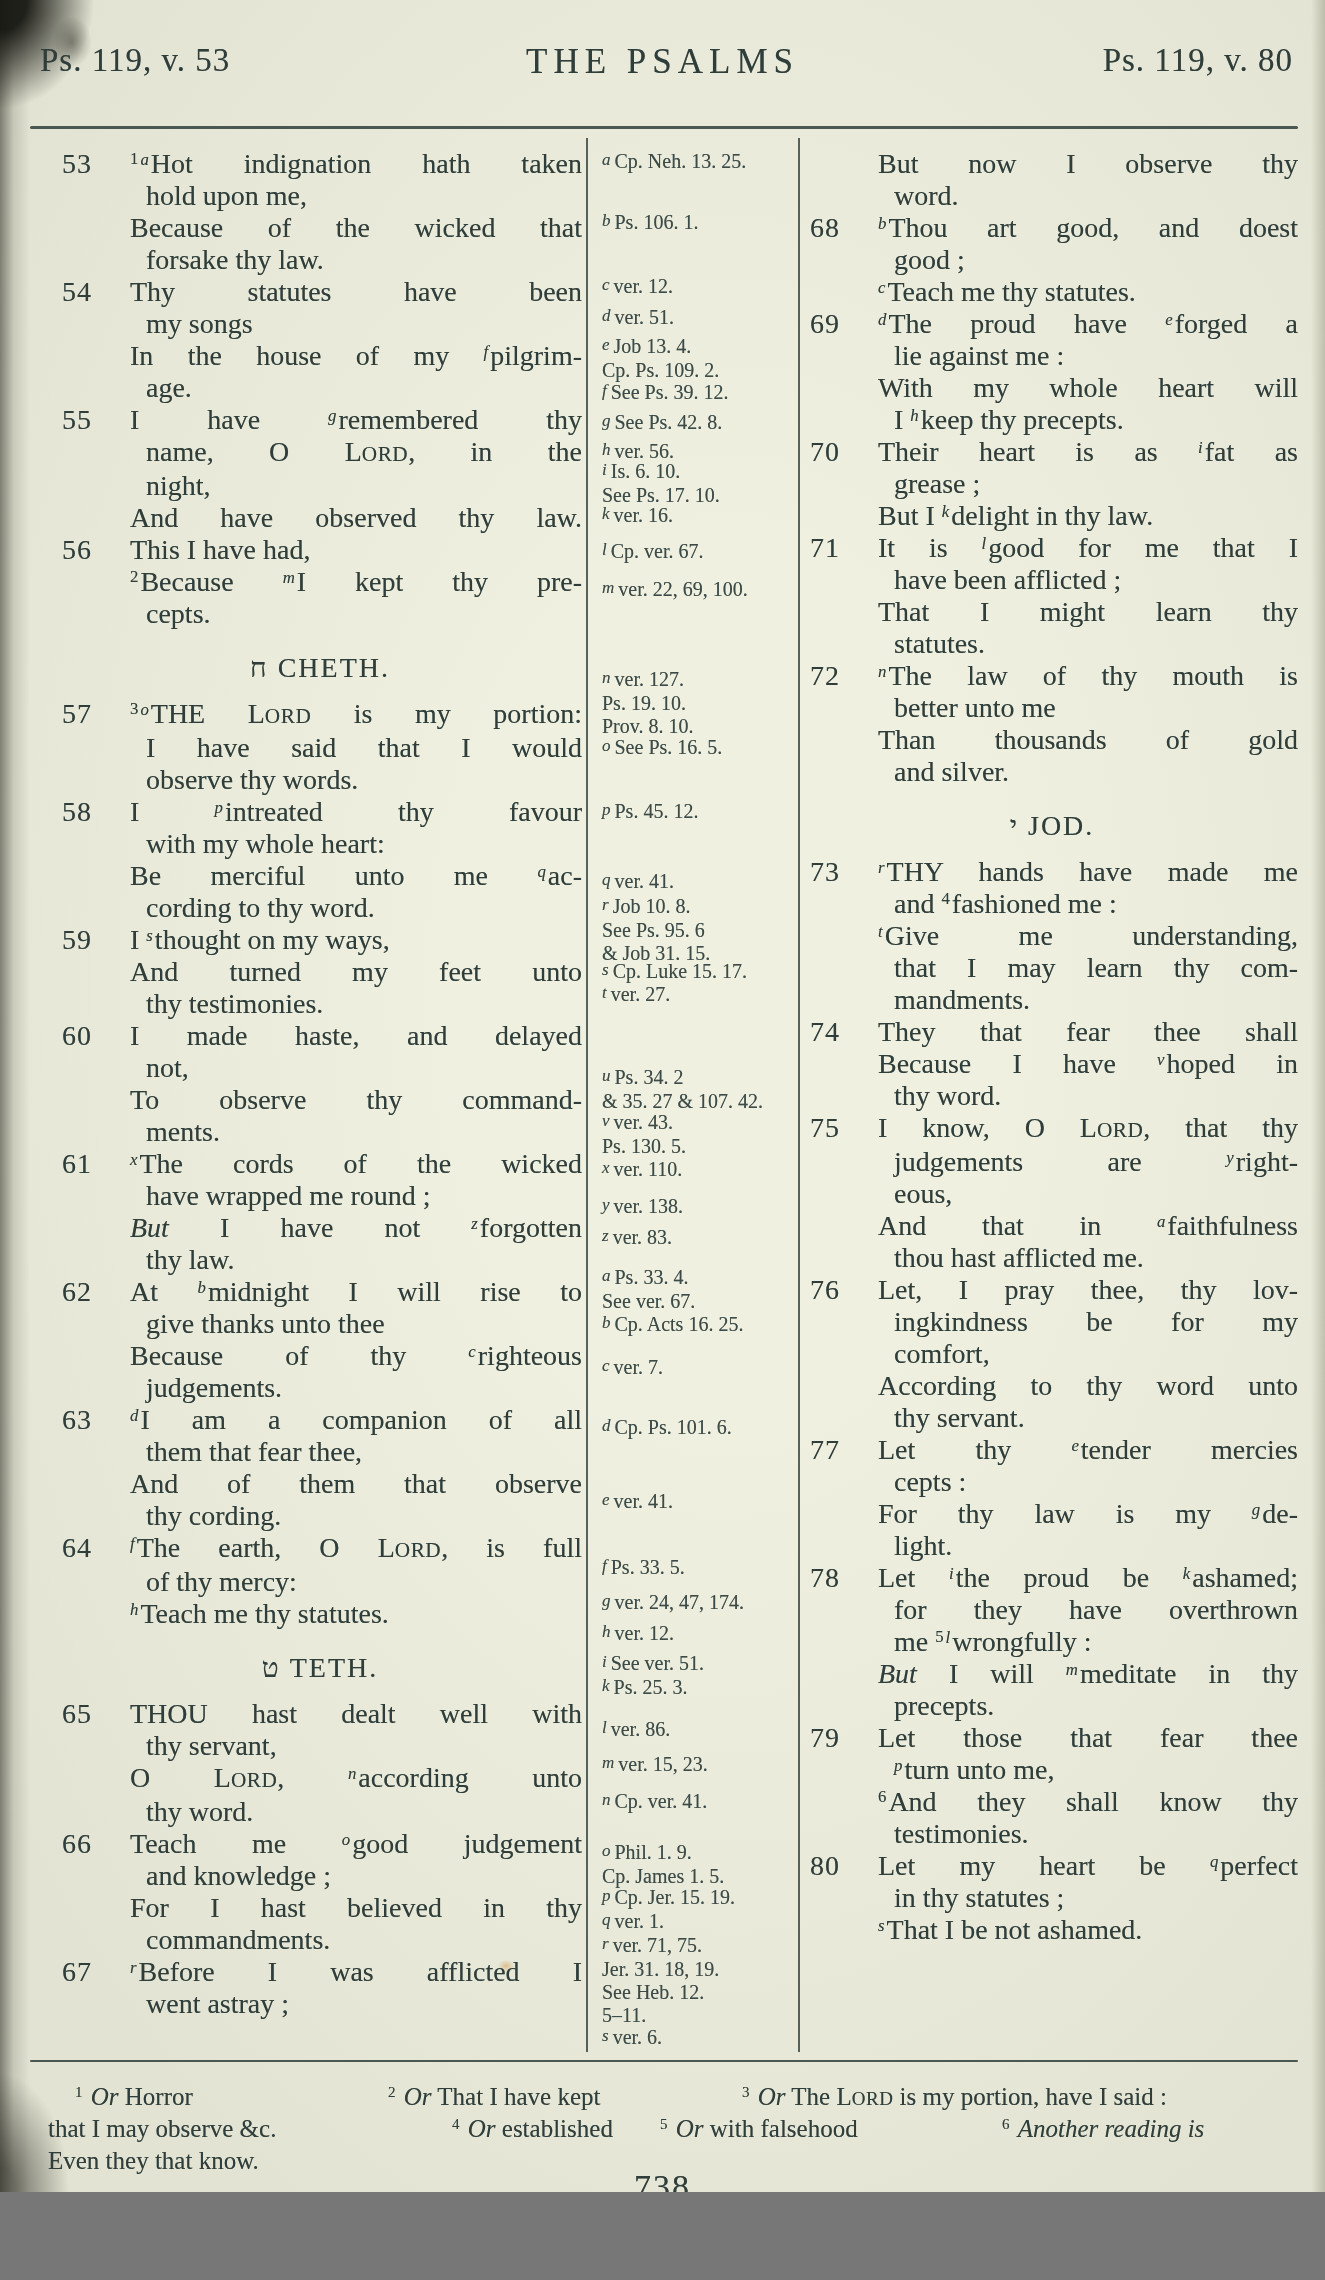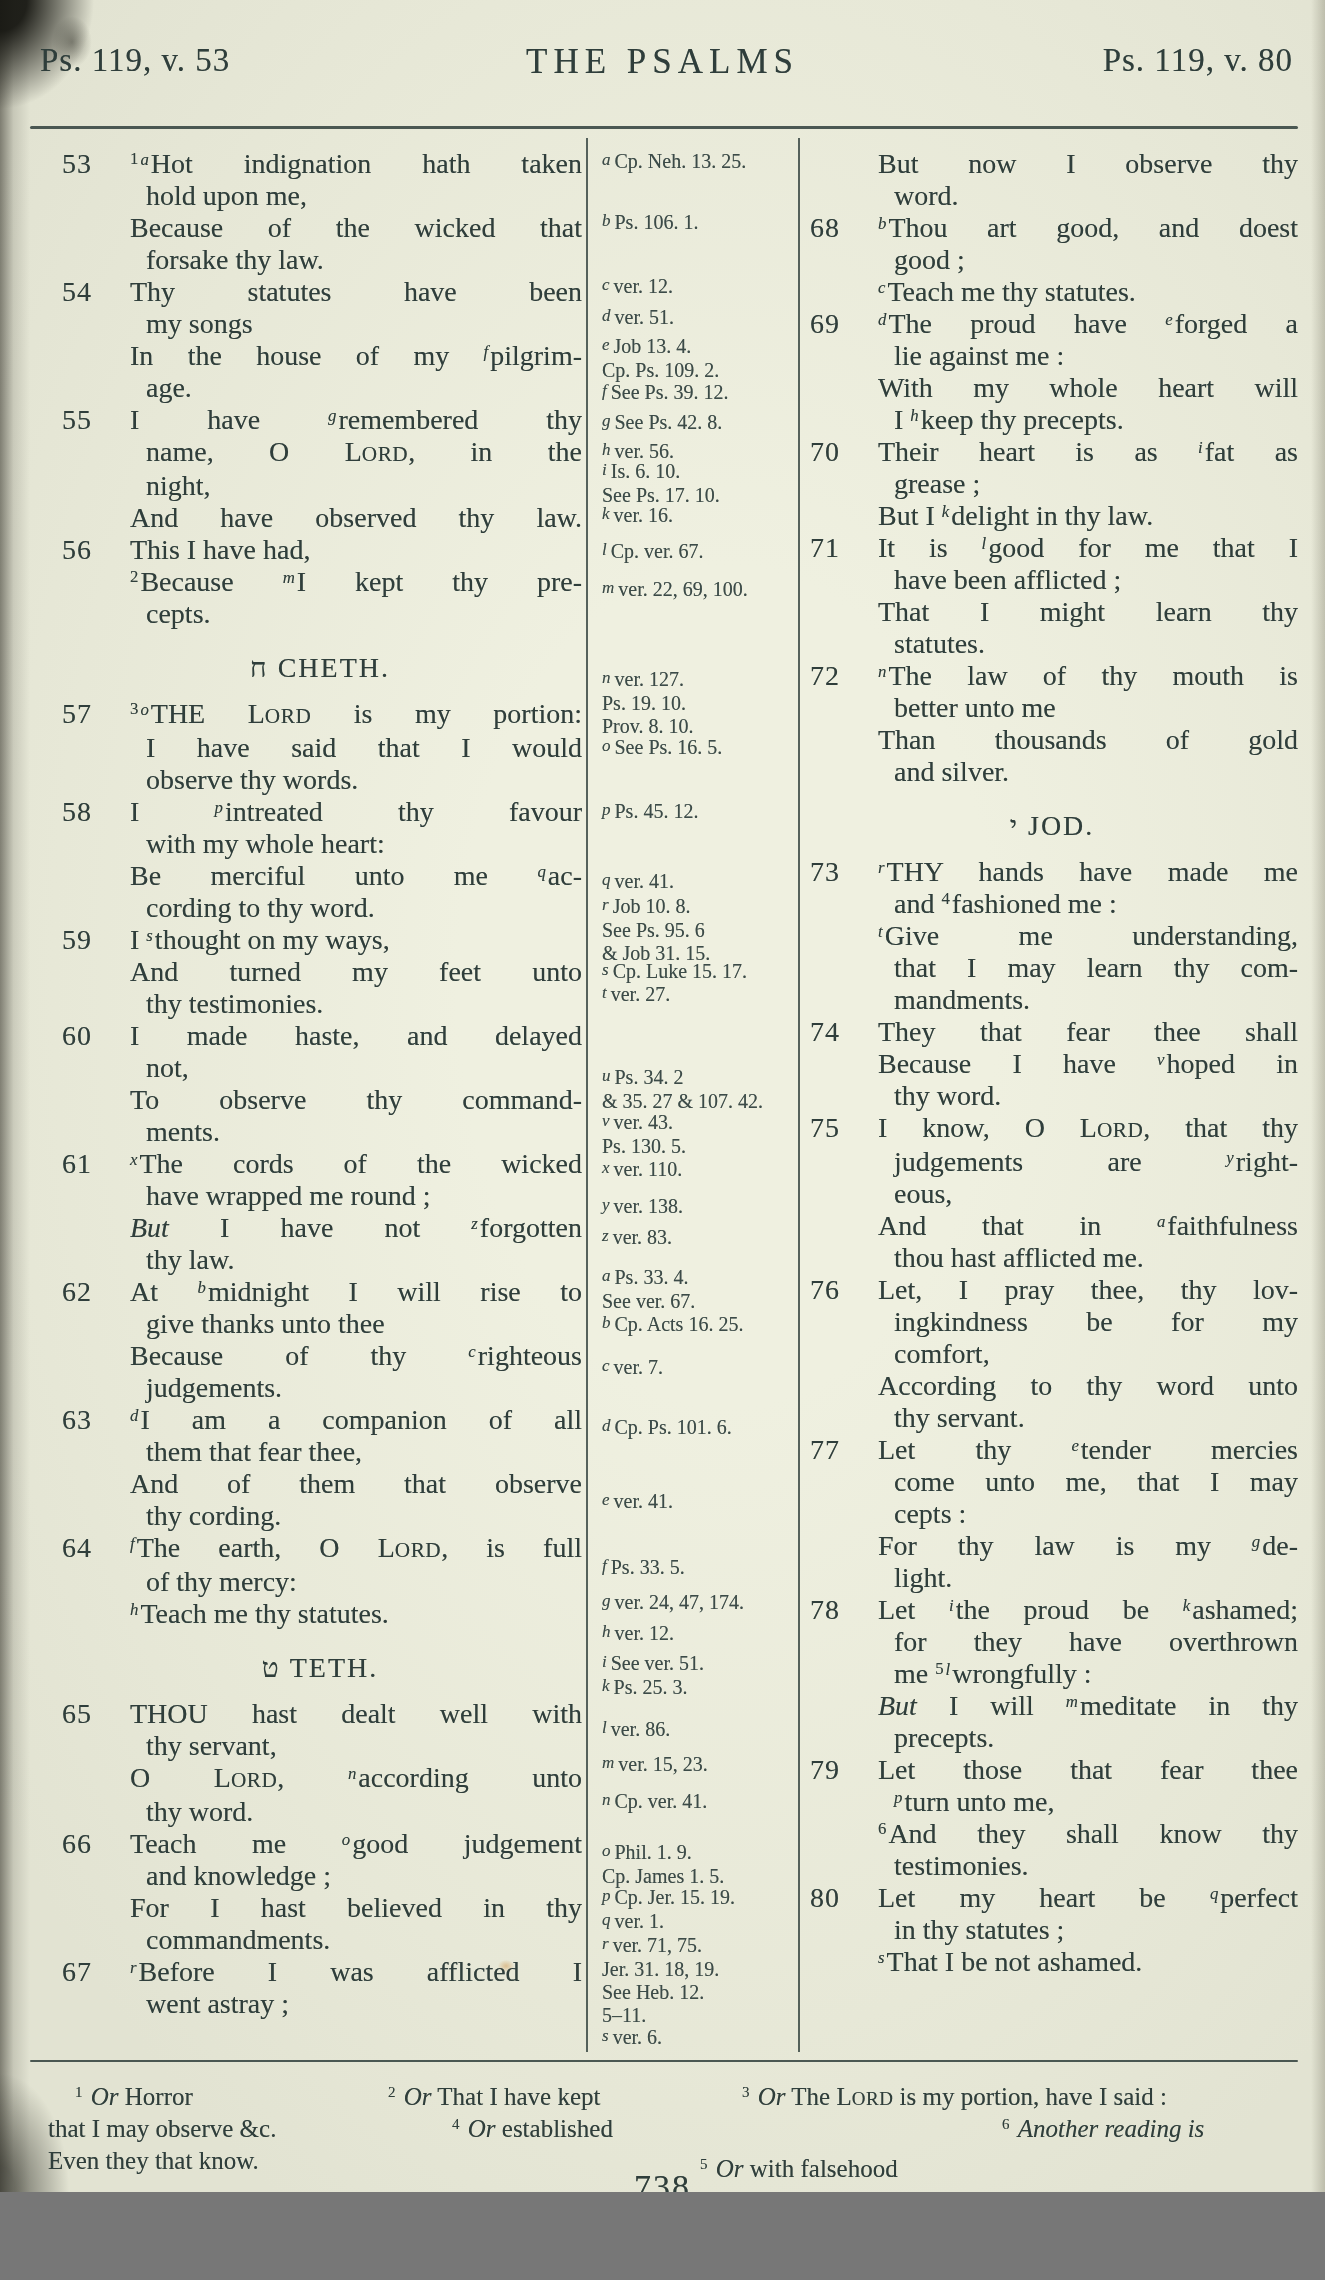--- a/index.html
+++ b/index.html
@@ -219,21 +219,20 @@
       <div class="line just wrap">judgements are <sup class="sl">y</sup>right-</div>
       <div class="line wrap">eous,</div>
       <div class="line just">And that in <sup class="sl">a</sup>faithfulness</div>
       <div class="line wrap">thou hast afflicted me.</div>
       <div class="line just">Let, I pray thee, thy lov-<span class="vnum">76</span></div>
       <div class="line just wrap">ingkindness be for my</div>
       <div class="line wrap">comfort,</div>
       <div class="line just">According to thy word unto</div>
       <div class="line wrap">thy servant.</div>
       <div class="line just">Let thy <sup class="sl">e</sup>tender mercies<span class="vnum">77</span></div>
-      <div class="line just wrap">come unto me, that I may</div>
       <div class="line wrap">cepts :</div>
       <div class="line just">For thy law is my <sup class="sl">g</sup>de-</div>
       <div class="line wrap">light.</div>
       <div class="line just">Let <sup class="sl">i</sup>the proud be <sup class="sl">k</sup>ashamed;<span class="vnum">78</span></div>
       <div class="line just wrap">for they have overthrown</div>
       <div class="line wrap">me <sup class="sn">5</sup><sup class="sl">l</sup>wrongfully :</div>
       <div class="line just"><i>But</i> I will <sup class="sl">m</sup>meditate in thy</div>
       <div class="line wrap">precepts.</div>
       <div class="line just">Let those that fear thee<span class="vnum">79</span></div>
       <div class="line wrap"><sup class="sl">p</sup>turn unto me,</div>
@@ -244,19 +243,19 @@
       <div class="line"><sup class="sl">s</sup>That I be not ashamed.</div>
     </div>
 
   <div class="rule-h rule-footer"></div>
   <div id="footnotes">
       <div class="fn" style="top: 2082px; left: 75px;"><sup class="sn">1</sup> <i>Or</i> Horror</div>
       <div class="fn" style="top: 2082px; left: 388px;"><sup class="sn">2</sup> <i>Or</i> That I have kept</div>
       <div class="fn" style="top: 2082px; left: 742px;"><sup class="sn">3</sup> <i>Or</i> The L<span class="sco">ORD</span> is my portion, have I said :</div>
       <div class="fn" style="top: 2114px; left: 48px;">that I may observe &amp;c.</div>
       <div class="fn" style="top: 2114px; left: 452px;"><sup class="sn">4</sup> <i>Or</i> established</div>
-      <div class="fn" style="top: 2114px; left: 700px; margin-top: 40px;"><sup class="sn">5</sup> <i>Or</i> with falsehood</div>
+      <div class="fn" style="top: 2114px; left: 660px;"><sup class="sn">5</sup> <i>Or</i> with falsehood</div>
       <div class="fn" style="top: 2114px; left: 1002px;"><sup class="sn">6</sup> <i>Another reading is</i></div>
       <div class="fn" style="top: 2146px; left: 48px;">Even they that know.</div>
     </div>
 
   <div class="pgnum">738</div>
 </div>
 
 </body></html>

